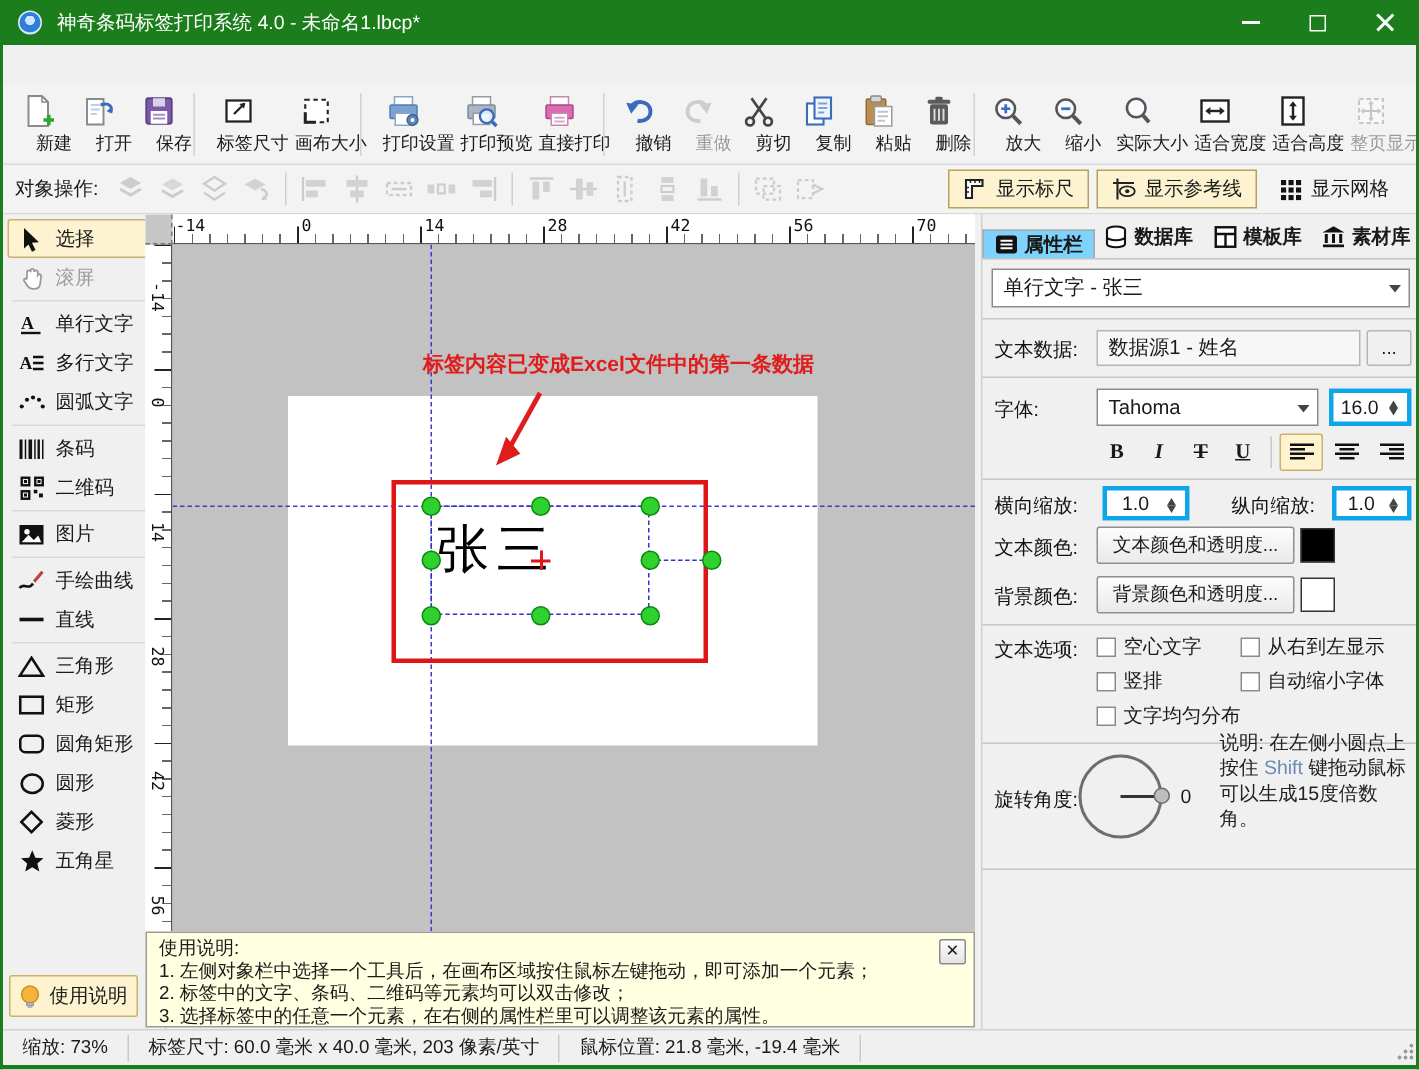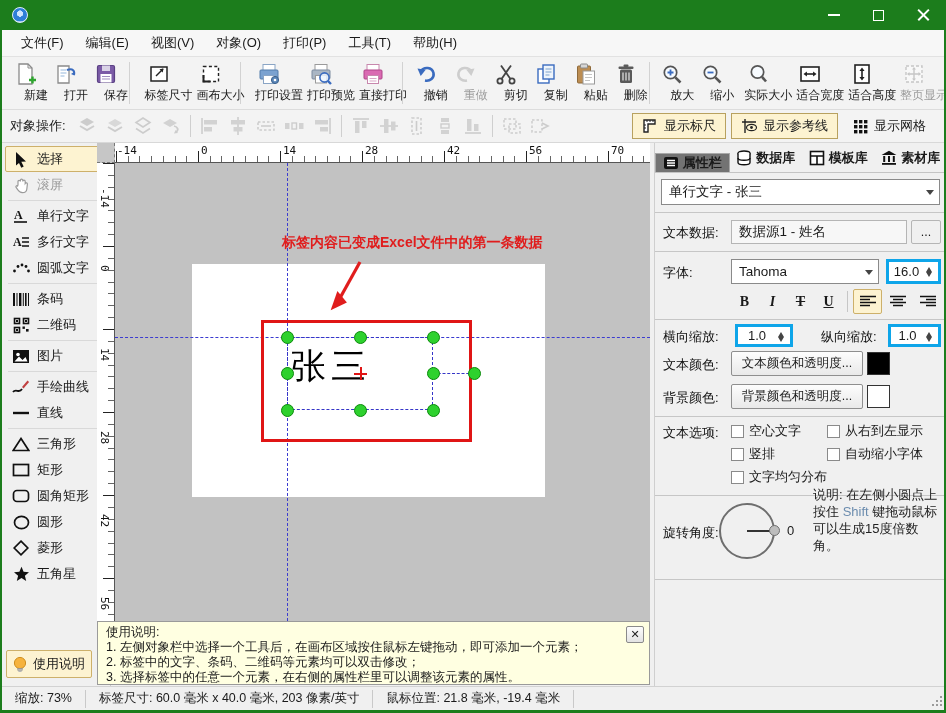--- a/index.html
+++ b/index.html
@@ -97,21 +97,21 @@
   .helpbox { position:absolute; left:95px; top:478px; width:553px; height:64px; background:#ffffe1;
              border:1px solid #9a9a9a; padding:3px 8px; font-size:12.5px; line-height:15px; }
   .help-close { position:absolute; right:5px; top:4px; width:18px; height:17px; background:linear-gradient(#fdfdfd,#e3e3e3);
                 border:1px solid #8a8a8a; border-radius:2px; display:flex; align-items:center; justify-content:center;
                 font-size:11px; font-weight:bold; color:#222; }
 
   
   .rpanel { position:absolute; left:652px; top:0; width:292px; height:543px; background:#f0f0f0; border-left:1px solid #cfcfcf; }
   .rtabs { position:absolute; left:0; top:0; width:292px; height:30px; display:flex; border-bottom:1px solid #c4c4c4; }
   .rtab { flex:1; display:flex; align-items:center; justify-content:center; gap:4px; font-size:13px; font-weight:bold; }
-  .rtab.active { background:#737373; border:1px solid #a8a8a8; border-bottom:none;margin-top:10px; }
+  .rtab.active { background:#7dd3fc; border:1px solid #a8a8a8; border-bottom:none;margin-top:10px; }
   .hr { position:absolute; left:0; width:292px; height:1px; background:#c6c6c6; }
   .plabel { position:absolute; font-size:13px; color:#111; white-space:nowrap; }
   .combo { position:absolute; background:#fff; border:1px solid #8a8a8a; display:flex; align-items:center;
            padding:0 18px 0 7px; font-size:13.5px; white-space:nowrap; overflow:hidden; }
   .combo .arr { position:absolute; right:5px; top:50%; margin-top:-2px; width:0; height:0;
                 border:4px solid transparent; border-top:5px solid #444; }
   .spin { position:absolute; background:#fff; border:3px solid #0ea5e9; display:flex; align-items:center; justify-content:center;
           padding-right:14px; font-size:13px; }
   .spin .ud { position:absolute; right:2px; top:2px; bottom:2px; width:10px; display:flex; flex-direction:column; justify-content:space-between; }
   .spin .up { width:0; height:0; border:3.5px solid transparent; border-bottom:5px solid #444; }
@@ -148,45 +148,37 @@
                      radial-gradient(circle at 11px 1px,#9a9a9a 1.2px,transparent 1.5px); }
   svg { display:block; }
 </style>
 </head>
 <body>
 
 <div class="win">
 
   <div class="titlebar">
     <span class="appicon"></span>
+    <span class="title-text">神奇条码标签打印系统 4.0 - 未命名1.lbcp*</span>
     <span class="wctrls">
       <span class="wctrl">
           <span class="glyph-min"></span>
         </span>
       <span class="wctrl">
           <span class="glyph-max"></span>
         </span>
       <span class="wctrl">
           <span class="glyph-close">
             <i></i>
             <i></i>
           </span>
         </span>
     </span>
   </div>
 
-  <div class="menubar">
-    <span class="menu-item">文件(F)</span>
-    <span class="menu-item">编辑(E)</span>
-    <span class="menu-item">视图(V)</span>
-    <span class="menu-item">对象(O)</span>
-    <span class="menu-item">打印(P)</span>
-    <span class="menu-item">工具(T)</span>
-    <span class="menu-item">帮助(H)</span>
-  </div>
 
   <div class="toolbar">
     <div class="tbtn">
       <svg class="tico" viewBox="0 0 24 24">
           <path d="M5 2 h9 l4 4 v16 h-13 z" fill="#fff" stroke="#8a8a8a" stroke-width="1.3"></path>
           <path d="M14 2 v4 h4" fill="none" stroke="#8a8a8a"></path>
           <path d="M15 18 h7 M18.5 14.5 v7" stroke="#2ea52e" stroke-width="2.4"></path>
         </svg>
       <span class="lbl">新建</span>
     </div>

